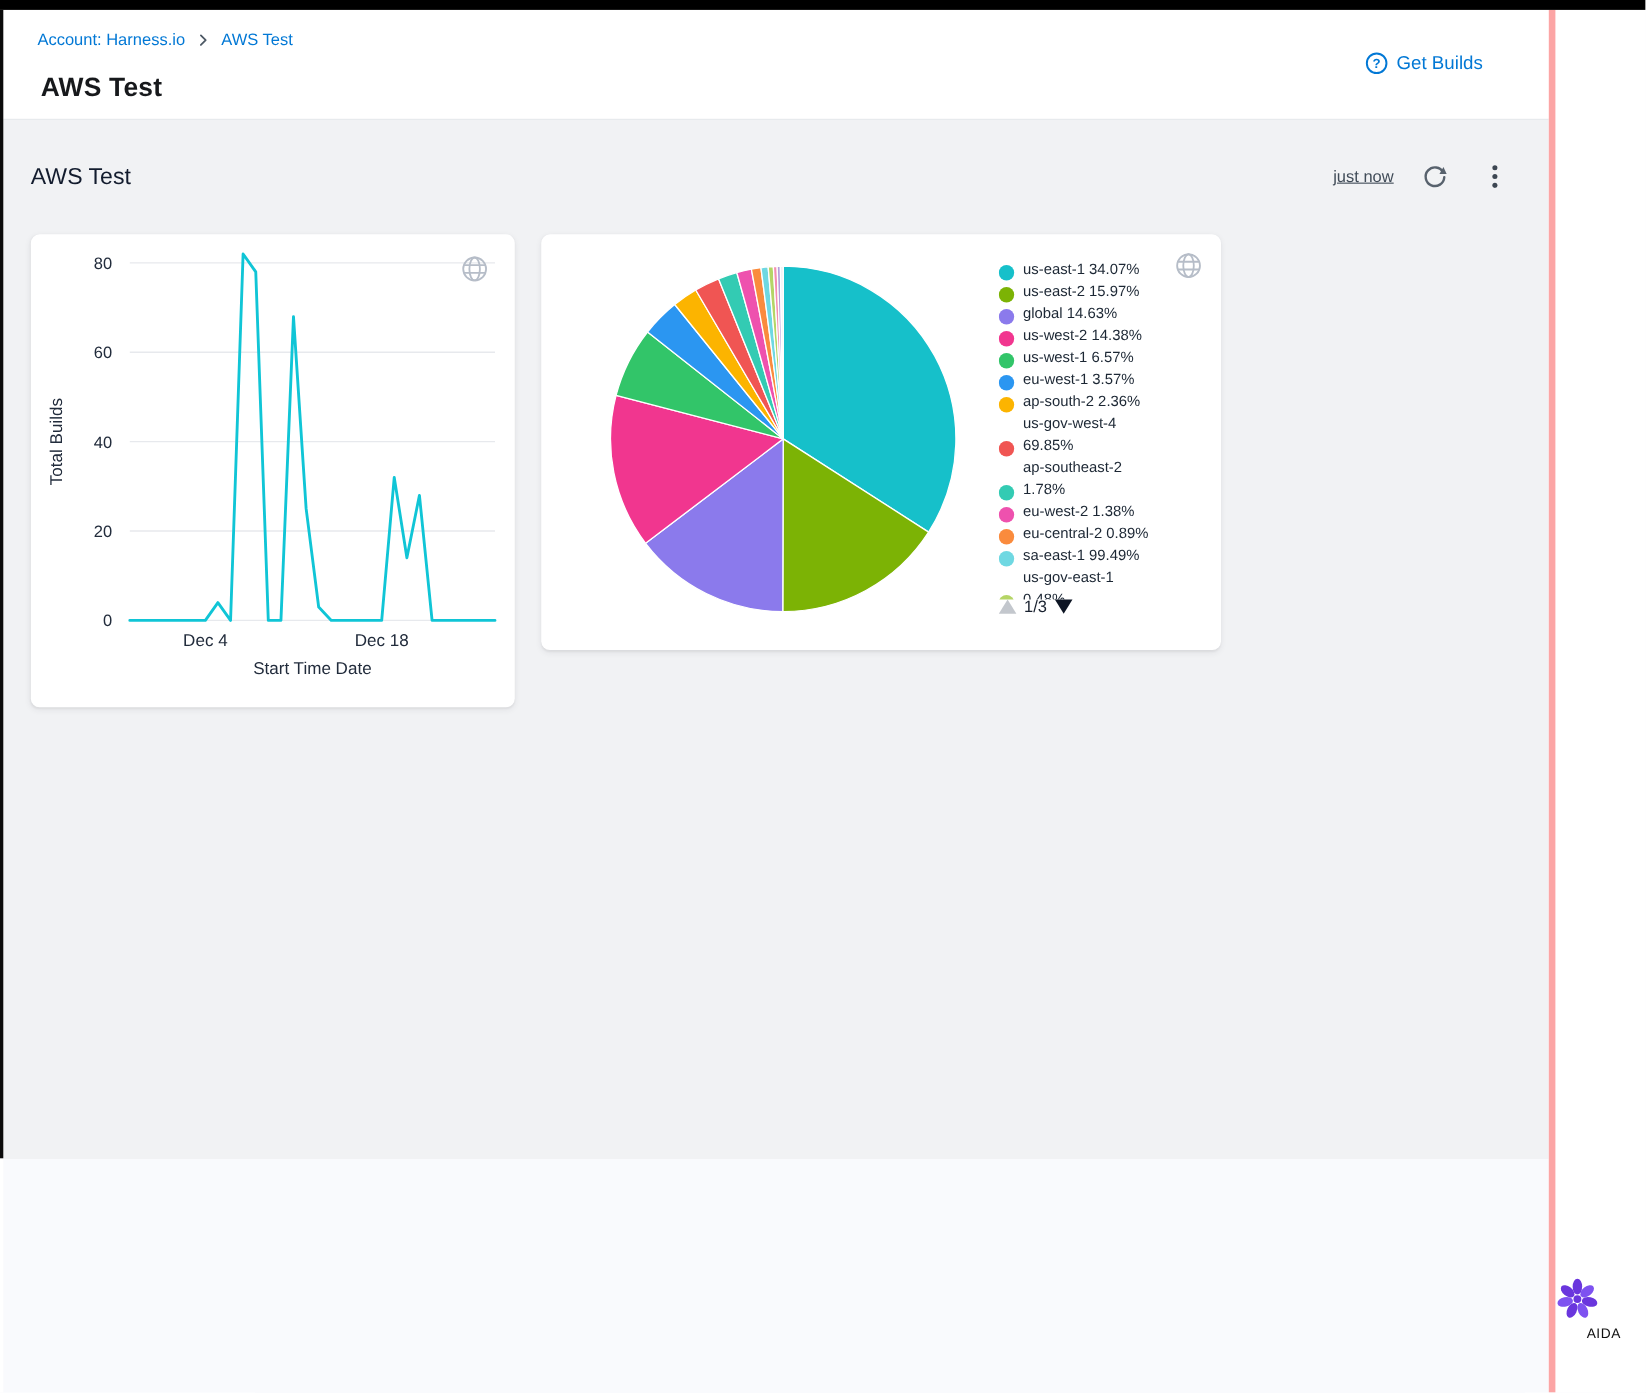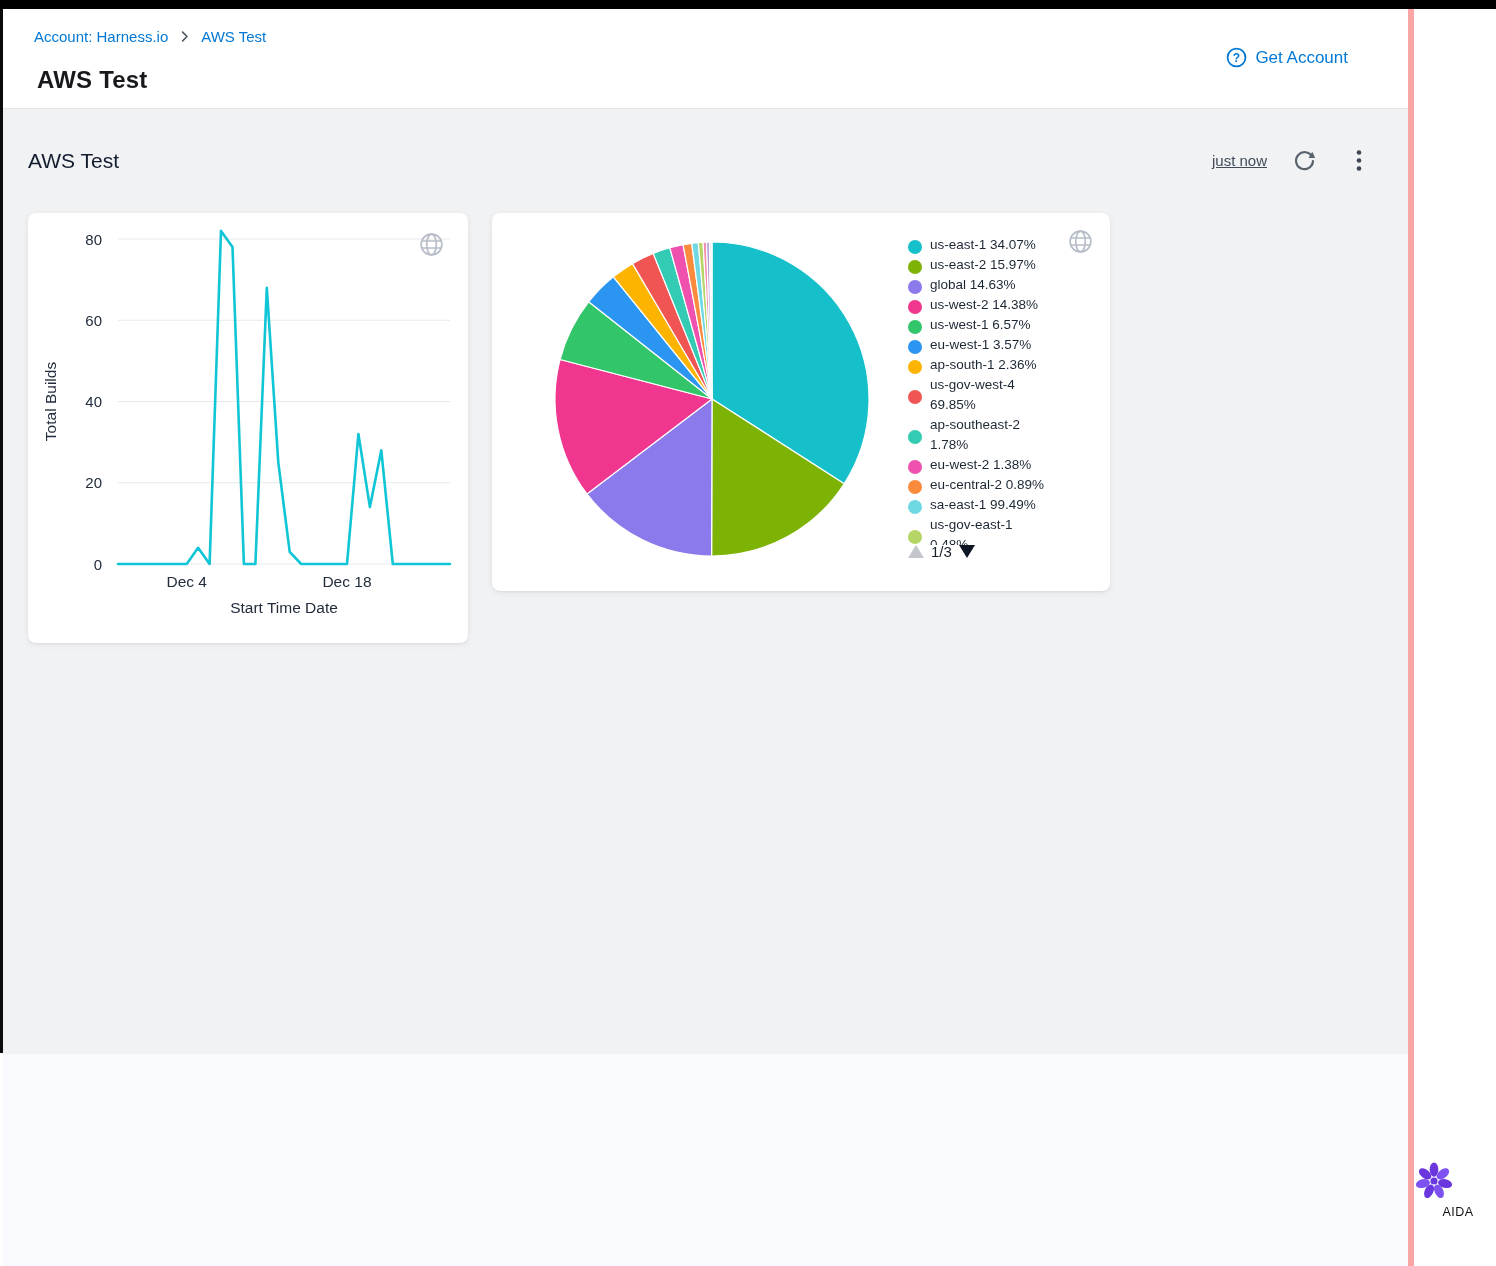--- a/index.html
+++ b/index.html
@@ -32,21 +32,21 @@
 
   .card{position:absolute;background:#fff;border-radius:8px;box-shadow:0 2px 6px rgba(40,41,61,.07),0 1px 2px rgba(0,0,0,.05);}
   .card-line{left:25px;top:104px;width:440px;height:430px;}
   .card-pie{left:489px;top:104px;width:618px;height:378px;}
   .globe-btn{position:absolute;z-index:5;}
   .card-line .globe-btn{right:23px;top:18px;}
   .card-pie .globe-btn{right:16px;top:15px;}
 
   
   .pie-legend{position:absolute;left:416px;top:22px;width:176px;height:310px;overflow:hidden;}
-  .lg-row{display:flex;align-items:center;cursor:pointer;}
+  .lg-row{display:flex;align-items:flex-end;cursor:pointer;}
   .lg-dot{width:14px;height:14px;border-radius:50%;flex:none;margin:3px 8px 0 0;}
   .lg-text{font-size:13.5px;line-height:20px;color:#1c2734;}
   .legend-pager{position:absolute;left:416px;top:330px;display:flex;align-items:center;gap:7px;}
   .tri{width:0;height:0;border-left:8px solid transparent;border-right:8px solid transparent;cursor:pointer;}
   .tri-up{border-bottom:13px solid #c3c7cd;}
   .tri-down{border-top:13px solid #0d1524;}
   .pager-label{font-size:15px;color:#18202e;}
 
   
   .bottom-area{position:relative;width:100%;height:212px;background:#f9fafd;}
@@ -78,21 +78,21 @@
       <a class="crumb-link">AWS Test</a>
     </div>
     <div class="page-title">AWS Test</div>
     <div class="get-started">
       <span>
         <svg width="21" height="21" viewBox="0 0 20 20">
             <circle cx="10" cy="10" r="8.5" fill="none" stroke="#0278d5" stroke-width="1.7"></circle>
             <text x="10" y="14" text-anchor="middle" font-size="11.5" font-weight="bold" fill="#0278d5">?</text>
           </svg>
       </span>
-      <span>Get Account</span>
+      <span>Get Builds</span>
     </div>
   </div>
 
   <div class="dash-area">
     <div class="dash-title">AWS Test</div>
 
     <div class="dash-controls">
       <span class="refreshed">just now</span>
       <button class="icon-btn refresh-btn">
         <span>
@@ -203,21 +203,21 @@
           </div>
           <div class="lg-row">
             <span class="lg-dot" style="background: rgb(43, 150, 241);"></span>
             <div class="lg-text">
               <div>eu-west-1 3.57%</div>
             </div>
           </div>
           <div class="lg-row">
             <span class="lg-dot" style="background: rgb(252, 180, 0);"></span>
             <div class="lg-text">
-              <div>ap-south-1 2.36%</div>
+              <div>ap-south-2 2.36%</div>
             </div>
           </div>
           <div class="lg-row">
             <span class="lg-dot" style="background: rgb(240, 85, 83);"></span>
             <div class="lg-text">
               <div>us-gov-west-4</div>
               <div>69.85%</div>
             </div>
           </div>
           <div class="lg-row">

